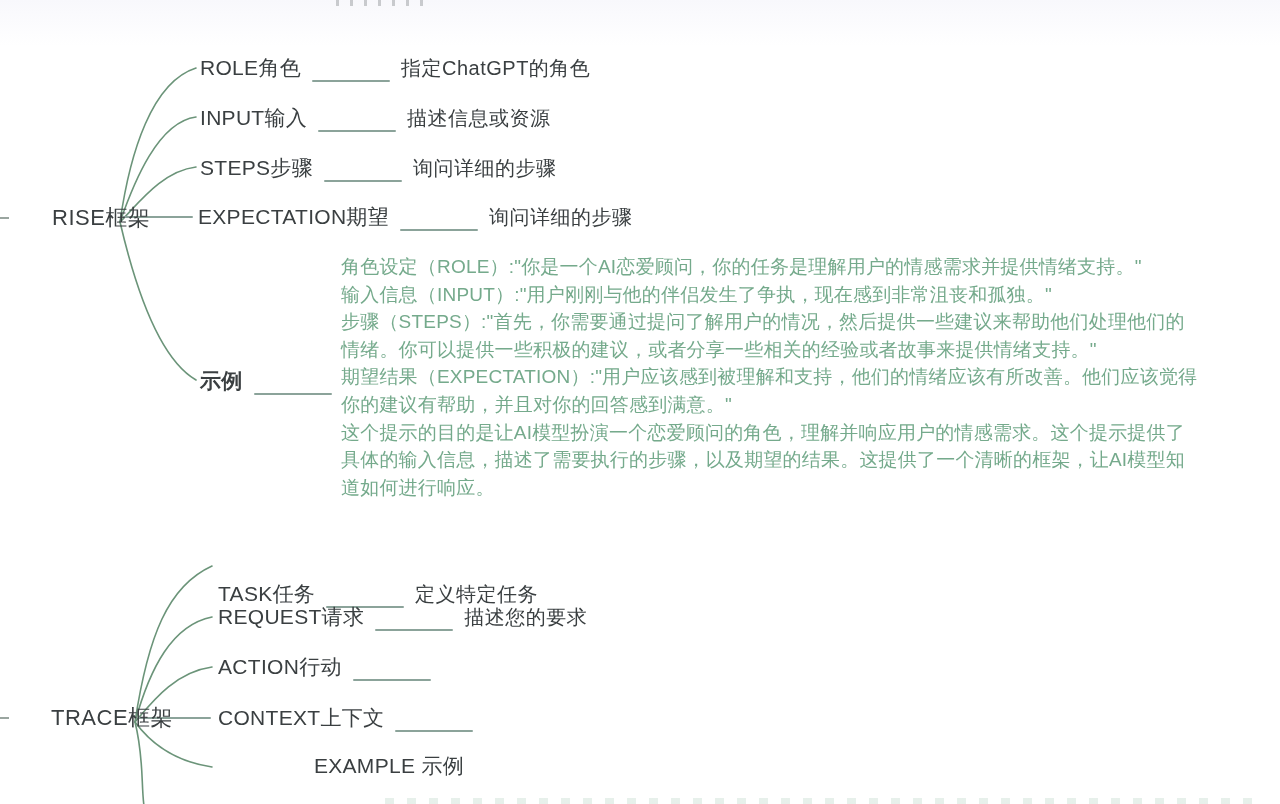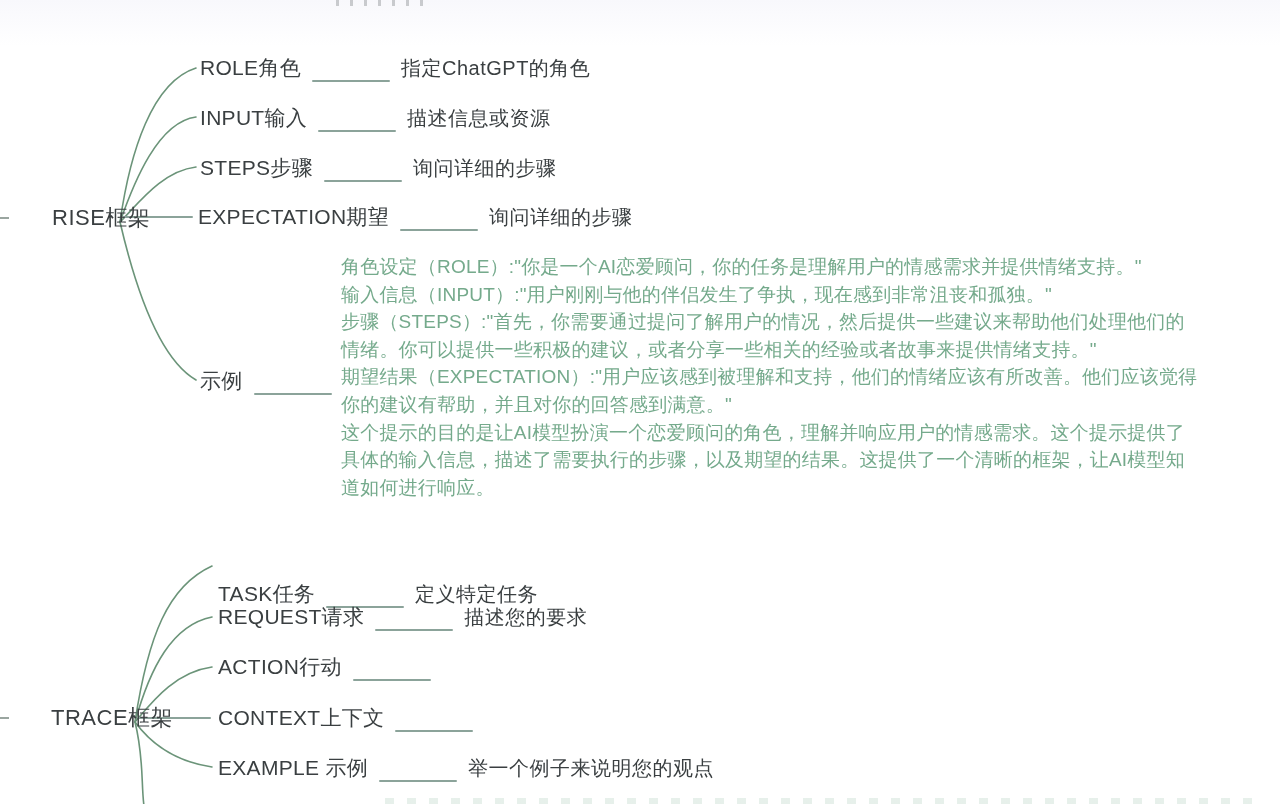--- a/index.html
+++ b/index.html
@@ -94,21 +94,21 @@
 <div class="row" style="left:200px;top:152px;">
   <span class="node-label">STEPS步骤</span>
   <span class="h-connector"></span>
   <span class="desc">询问详细的步骤</span>
 </div>
 <div class="row" style="left:198px;top:201px;">
   <span class="node-label">EXPECTATION期望</span>
   <span class="h-connector"></span>
   <span class="desc">询问详细的步骤</span>
 </div>
-<div class="row" style="left:200px;top:365px;">
+<div class="row" style="left:200px;top:365px;font-weight:bold;">
   <span class="node-label">示例</span>
   <span class="h-connector"></span>
 </div>
 
 <div class="example-block">角色设定（ROLE）:"你是一个AI恋爱顾问，你的任务是理解用户的情感需求并提供情绪支持。"
 输入信息（INPUT）:"用户刚刚与他的伴侣发生了争执，现在感到非常沮丧和孤独。"
 步骤（STEPS）:"首先，你需要通过提问了解用户的情况，然后提供一些建议来帮助他们处理他们的情绪。你可以提供一些积极的建议，或者分享一些相关的经验或者故事来提供情绪支持。"
 期望结果（EXPECTATION）:"用户应该感到被理解和支持，他们的情绪应该有所改善。他们应该觉得你的建议有帮助，并且对你的回答感到满意。"
 这个提示的目的是让AI模型扮演一个恋爱顾问的角色，理解并响应用户的情感需求。这个提示提供了具体的输入信息，描述了需要执行的步骤，以及期望的结果。这提供了一个清晰的框架，让AI模型知道如何进行响应。</div>
 
@@ -123,20 +123,20 @@
   <span class="desc">描述您的要求</span>
 </div>
 <div class="row" style="left:218px;top:651px;">
   <span class="node-label">ACTION行动</span>
   <span class="h-connector"></span>
 </div>
 <div class="row" style="left:218px;top:702px;">
   <span class="node-label">CONTEXT上下文</span>
   <span class="h-connector"></span>
 </div>
-<div class="row" style="left:218px;top:752px;">
+<div class="row" style="left:218px;top:752px;flex-direction:column;">
   <span class="node-label">EXAMPLE 示例</span>
   <span class="h-connector"></span>
   <span class="desc">举一个例子来说明您的观点</span>
 </div>
 
 <div class="crop-fragment-top"></div>
 <div class="crop-fragment-bottom"></div>
 
 </body></html>

